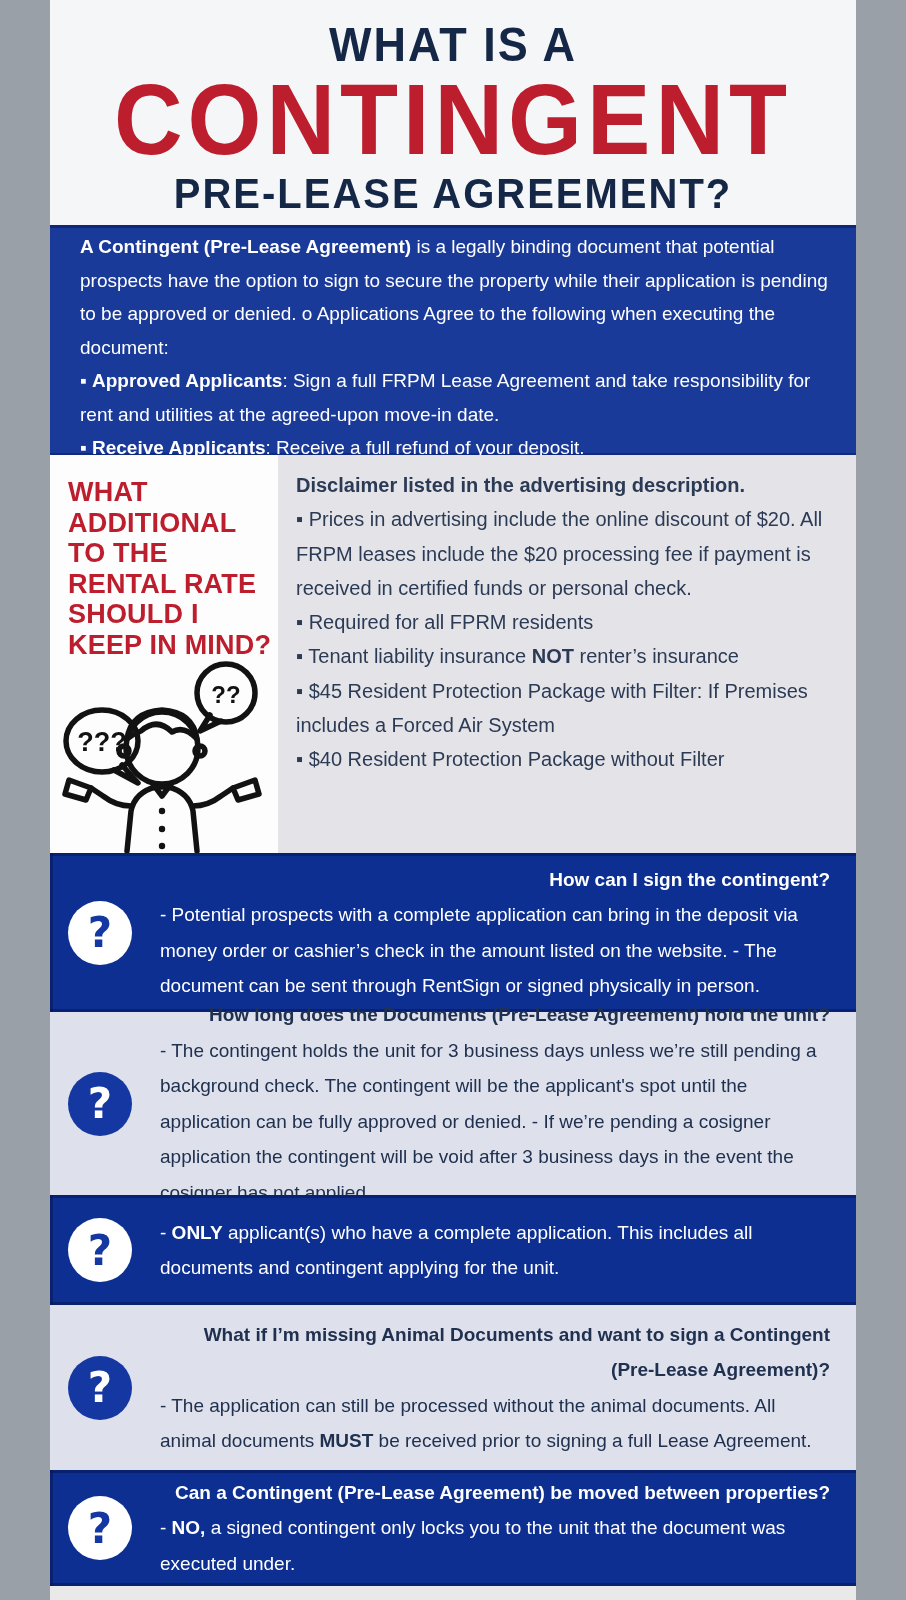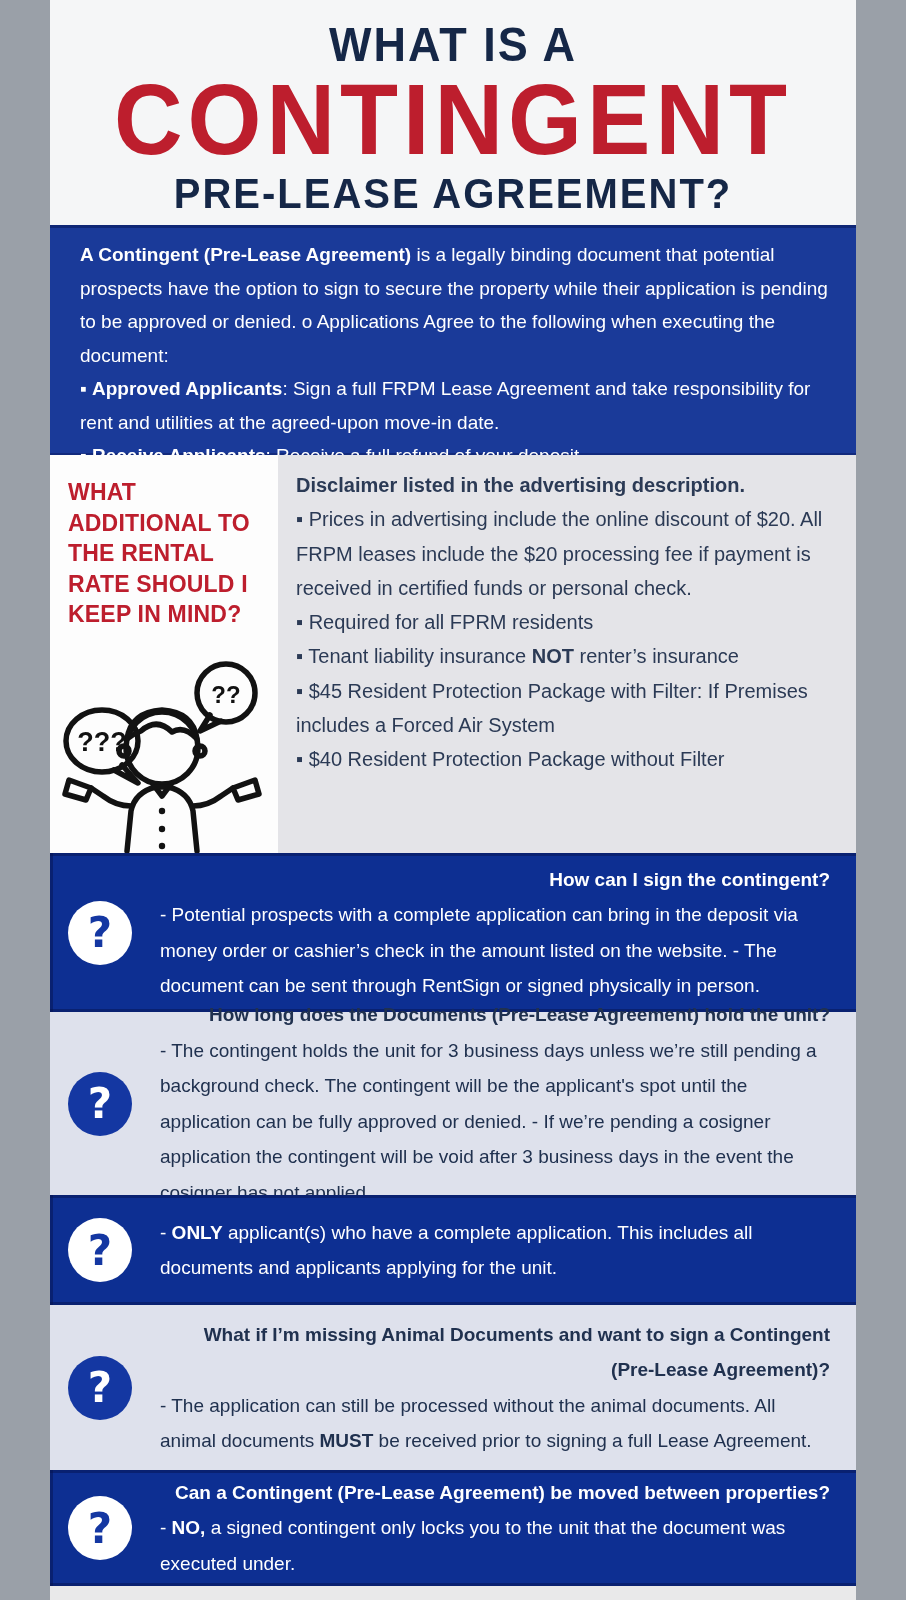--- a/index.html
+++ b/index.html
@@ -9,27 +9,27 @@
     background:#f5f6f7;
     font-family:"Liberation Sans","DejaVu Sans",sans-serif;
   }
   
   .header{height:225px;flex:0 0 auto;text-align:center;padding-top:20px;box-sizing:border-box;background:#f5f6f7;}
   .t1{display:inline-block;color:#152747;font-size:45px;font-weight:800;letter-spacing:2px;line-height:50px;transform:scaleY(1.08);}
   .t2{display:block;color:#bd1e2d;font-size:95px;font-weight:800;letter-spacing:5px;line-height:96px;transform:scaleY(1.05);margin-top:1px;}
   .t3{display:inline-block;color:#152747;font-size:40px;font-weight:800;letter-spacing:2px;line-height:48px;margin-top:2px;transform:scaleY(1.06);}
   
   .intro{height:230px;flex:0 0 auto;box-sizing:border-box;background:#1a3a99;color:#ffffff;
-    padding:13px 28px 0 30px;font-size:19px;line-height:33.5px;
+    padding:5px 28px 0 30px;font-size:19px;line-height:33.5px;
     box-shadow:inset 0 3px 0 rgba(8,24,90,.55), inset 0 -2px 0 rgba(8,24,90,.45);}
   .intro p{margin:0;}
   
   .rental{height:398px;flex:0 0 auto;display:flex;}
   .rental-left{width:228px;flex:0 0 228px;background:#fdfdfd;position:relative;box-sizing:border-box;}
-  .rental-heading{color:#bd1e2d;font-weight:800;font-size:23px;line-height:30.5px;padding:22px 4px 0 18px;letter-spacing:.2px;}
+  .rental-heading{color:#bd1e2d;font-weight:800;font-size:27px;line-height:30.5px;padding:22px 4px 0 18px;letter-spacing:.2px;}
   .rental-icon{position:absolute;left:8px;bottom:0px;}
   .rental-right{flex:1;background:#e4e4e8;color:#2b3a55;box-sizing:border-box;
     padding:13px 26px 0 18px;font-size:20px;line-height:34.3px;}
   .rental-right p{margin:0;}
   
   .faq{flex:0 0 auto;display:flex;align-items:center;gap:28px;box-sizing:border-box;padding:0 26px 0 18px;}
   .faq.blue{background:#0d2f92;color:#ffffff;box-shadow:inset 0 3px 0 rgba(6,20,80,.5), inset 0 -3px 0 rgba(6,20,80,.5), inset 3px 0 0 rgba(6,20,80,.5);}
   .faq.light{background:#dee1ec;color:#20314f;}
   .qcircle{width:64px;height:64px;border-radius:50%;flex:0 0 64px;display:flex;align-items:center;justify-content:center;
     font-size:42px;font-weight:800;font-family:"DejaVu Sans","Liberation Sans",sans-serif;}
@@ -117,21 +117,21 @@
     <div class="qcircle">?</div>
     <div class="faq-text">
       <p class="faq-q">How long does the Documents (Pre-Lease Agreement) hold the unit?</p>
       <p><span>- The contingent holds the unit for 3 business days unless we’re still pending a background check. The contingent will be the applicant's spot until the application can be fully approved or denied. - If we’re pending a cosigner application the contingent will be void after 3 business days in the event the cosigner has not applied.</span><b></b><span></span></p>
     </div>
   </div>
 
   <div class="faq blue" style="height:110px;">
     <div class="qcircle">?</div>
     <div class="faq-text">
-      <p><span>- </span><b>ONLY</b><span> applicant(s) who have a complete application. This includes all documents and applicants applying for the unit.</span></p>
+      <p><span>- </span><b>ONLY</b><span> applicant(s) who have a complete application. This includes all documents and contingent applying for the unit.</span></p>
     </div>
   </div>
 
   <div class="faq light" style="height:165px;">
     <div class="qcircle">?</div>
     <div class="faq-text">
       <p class="faq-q">What if I’m missing Animal Documents and want to sign a Contingent (Pre-Lease Agreement)?</p>
       <p><span>- The application can still be processed without the animal documents. All animal documents </span><b>MUST</b><span> be received prior to signing a full Lease Agreement.</span></p>
     </div>
   </div>

